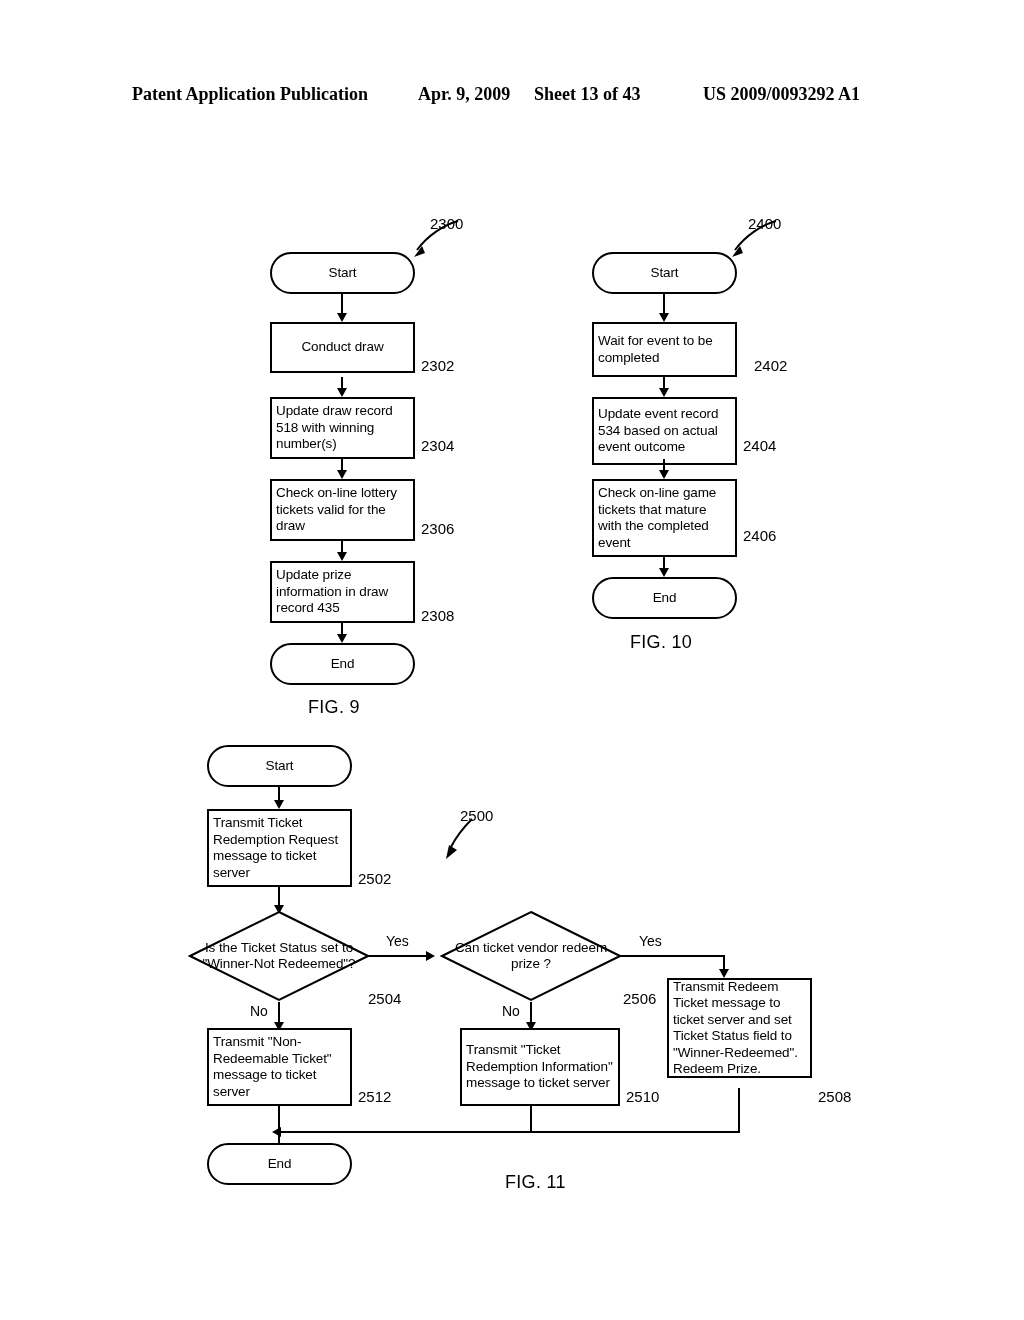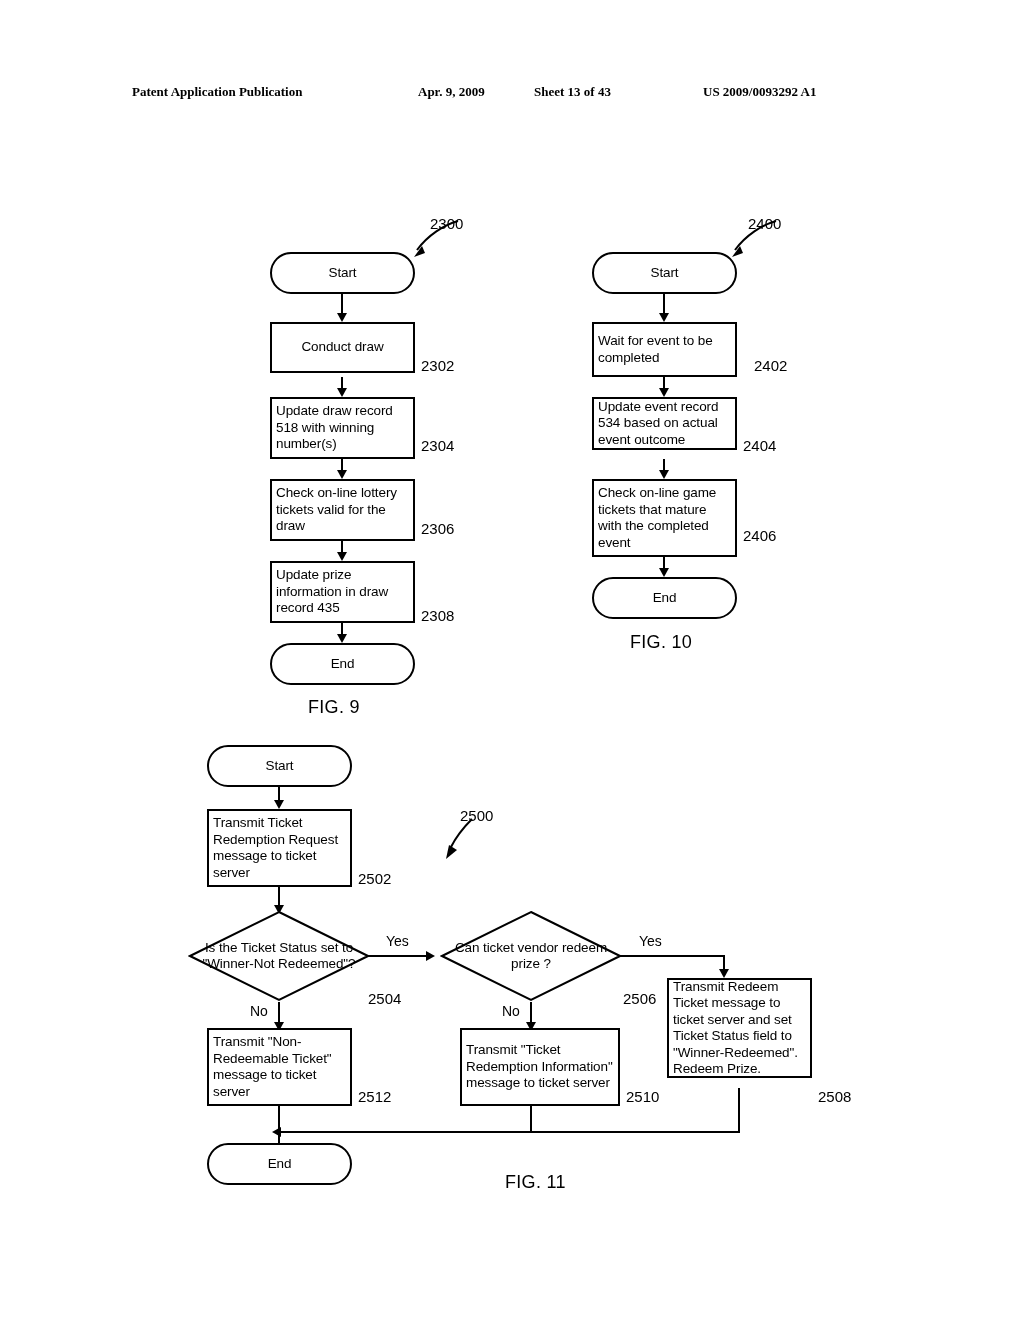--- a/index.html
+++ b/index.html
@@ -19,21 +19,21 @@
 
   
   #page-header {
     position: absolute;
     left: 0;
     top: 84px;
     width: 1024px;
     height: 26px;
     font-family: "Liberation Serif", serif;
     font-weight: bold;
-    font-size: 13px;
+    font-size: 18px;
     white-space: nowrap;
   }
   #page-header .hdr-pub   { position: absolute; left: 132px;  top: 0; }
   #page-header .hdr-date  { position: absolute; left: 418px;  top: 0; }
   #page-header .hdr-sheet { position: absolute; left: 534px;  top: 0; }
   #page-header .hdr-num   { position: absolute; left: 703px;  top: 0; }
 
   
   .fig { position: absolute; }
 
@@ -209,21 +209,21 @@
   <div class="arrow-down" style="left:89px; top:108px;"></div>
 
   <div class="node" style="left:22px; top:117px; width:145px; height:55px;">
     <span class="txt">Wait for event to be completed</span>
   </div>
   <div class="refnum" style="left:184px; top:152px;">2402</div>
 
   <div class="vline" style="left:93px; top:172px; height:14px;"></div>
   <div class="arrow-down" style="left:89px; top:183px;"></div>
 
-  <div class="node" style="left:22px; top:192px; width:145px; height:53px;">
+  <div class="node" style="left:22px; top:192px; width:145px; height:68px;">
     <span class="txt">Update event record 534 based on actual event outcome</span>
   </div>
   <div class="refnum" style="left:173px; top:232px;">2404</div>
 
   <div class="vline" style="left:93px; top:254px; height:14px;"></div>
   <div class="arrow-down" style="left:89px; top:265px;"></div>
 
   <div class="node" style="left:22px; top:274px; width:145px; height:78px;">
     <span class="txt">Check on-line game tickets that mature with the completed event</span>
   </div>

